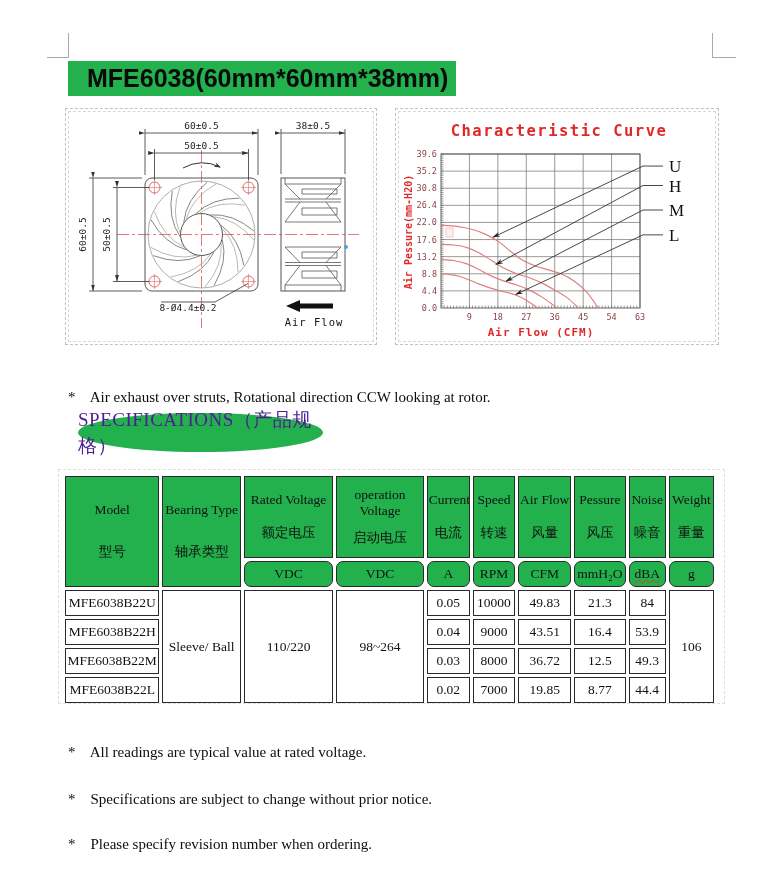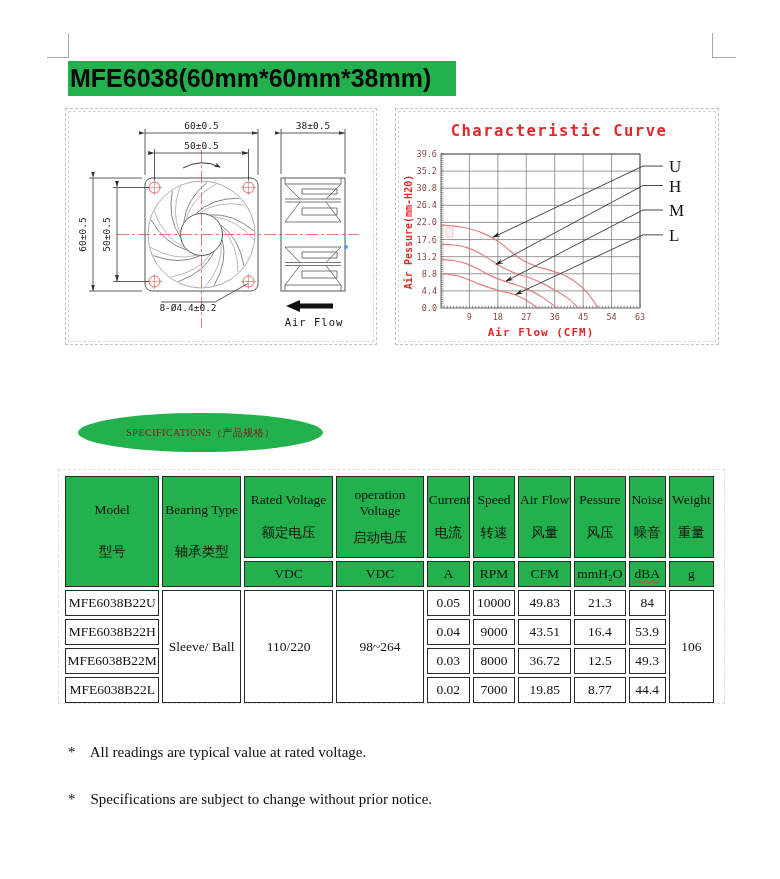--- a/index.html
+++ b/index.html
@@ -5,45 +5,45 @@
   html,body{margin:0;padding:0;background:#ffffff;}
   .page{position:relative;width:780px;height:879px;background:#fff;overflow:hidden;
         font-family:"Liberation Serif","DejaVu Serif",serif;color:#111;}
   
   .crop{position:absolute;}
   .crop-tl{left:47px;top:33px;width:21px;height:24px;border-right:1px solid #a9a9a9;border-bottom:1px solid #a9a9a9;}
   .crop-tr{left:712px;top:33px;width:23px;height:24px;border-left:1px solid #a9a9a9;border-bottom:1px solid #a9a9a9;}
   
   .title-bar{position:absolute;left:68px;top:61px;width:388px;height:35px;background:#22b14c;}
   .title-bar span{display:block;font-family:"Liberation Sans","DejaVu Sans",sans-serif;
-        font-weight:bold;font-size:25px;line-height:35px;padding-left:2px;color:#0a0a0a;letter-spacing:0px;}
+        font-weight:bold;font-size:25px;line-height:35px;padding-left:19px;color:#0a0a0a;letter-spacing:0px;}
   
   .panel{position:absolute;top:108px;height:237px;border:1px dashed #c2c2c2;padding:2px;box-sizing:border-box;background:#fff;}
   .panel-left{left:65px;width:312px;}
   .panel-right{left:395px;width:324px;}
   .panel-inner{width:100%;height:100%;border:1px dashed #d8d8d8;box-sizing:border-box;}
   svg{display:block;}
   .mono{font-family:"DejaVu Sans Mono","Liberation Mono",monospace;}
   
   .note{position:absolute;left:68px;font-size:15px;white-space:pre-wrap;color:#0d0d0d;}
   .note-top{top:374px;}
   
   .badge{position:absolute;left:78px;top:413px;width:245px;height:39px;background:#22b14c;
          border-radius:50%;display:flex;align-items:center;justify-content:center;}
-  .badge span{font-size:10px;color:#7f1d1d;letter-spacing:0.5px;}
+  .badge span{font-size:19px;color:#4c1d95;letter-spacing:0.5px;}
   
   .table-outline{position:absolute;left:58px;top:469px;width:665px;height:233px;border:1px dashed #dedede;}
   .spec-table-wrap{position:absolute;left:62px;top:473px;width:658px;}
   table.spec{border-collapse:separate;border-spacing:3px;table-layout:fixed;width:655px;}
   table.spec th,table.spec td{border:1px solid #2a2a2a;font-weight:normal;text-align:center;
       font-size:13.5px;padding:0 1px;background:#fff;overflow:hidden;}
   table.spec th{background:#22b14c;}
   .hwrap{display:flex;flex-direction:column;justify-content:space-evenly;height:100%;}
   .hr1 th{height:80px;}
-  .hr2 th{height:24px;}
+  .hr2 th{height:24px;border-radius:7px;}
   tr.dr td{height:24px;}
   td.model-cell{text-align:left;padding-left:4px;}
   .sq-red{text-decoration-line:underline;text-decoration-style:wavy;text-decoration-color:#e03030;text-decoration-thickness:1px;}
   .footnote{position:absolute;left:68px;font-size:15px;white-space:pre-wrap;color:#0d0d0d;}
 </style>
 </head>
 <body>
 
 <div class="page">
 
@@ -360,20 +360,21 @@
               <path d="M264,98 L244,98 L107.06984126984128,169.16666666666666" fill="none" stroke="#333" stroke-width="0.9" marker-end="url(#ptr-arrow)"></path>
               <text x="270" y="104" font-size="17" fill="#111" font-family="&quot;Liberation Serif&quot;,&quot;DejaVu Serif&quot;,serif">M</text>
               <path d="M264,122.88888888888889 L244,122.88888888888889 L116.86190476190477,182.38888888888889" fill="none" stroke="#333" stroke-width="0.9" marker-end="url(#ptr-arrow)"></path>
               <text x="270" y="128.88888888888889" font-size="17" fill="#111" font-family="&quot;Liberation Serif&quot;,&quot;DejaVu Serif&quot;,serif">L</text>
             </g>
           </g>
       </svg>
     </div>
   </div>
 
+  <p class="note note-top">*    Air exhaust over struts, Rotational direction CCW looking at rotor.</p>
 
   <div class="badge">
     <span>SPECIFICATIONS（产品规格）</span>
   </div>
 
   <div class="table-outline"></div>
 
   <div class="spec-table-wrap">
     <table class="spec">
       <colgroup>
@@ -496,14 +497,15 @@
         <td>19.85</td>
         <td>8.77</td>
         <td>44.4</td>
       </tr>
     </tbody>
       </table>
   </div>
 
   <p class="footnote" style="top:729px">*    All readings are typical value at rated voltage.</p>
   <p class="footnote" style="top:776px">*    Specifications are subject to change without prior notice.</p>
+  <p class="footnote" style="top:821px">*    Please specify revision number when ordering.</p>
 
 </div>
 
 </body></html>

